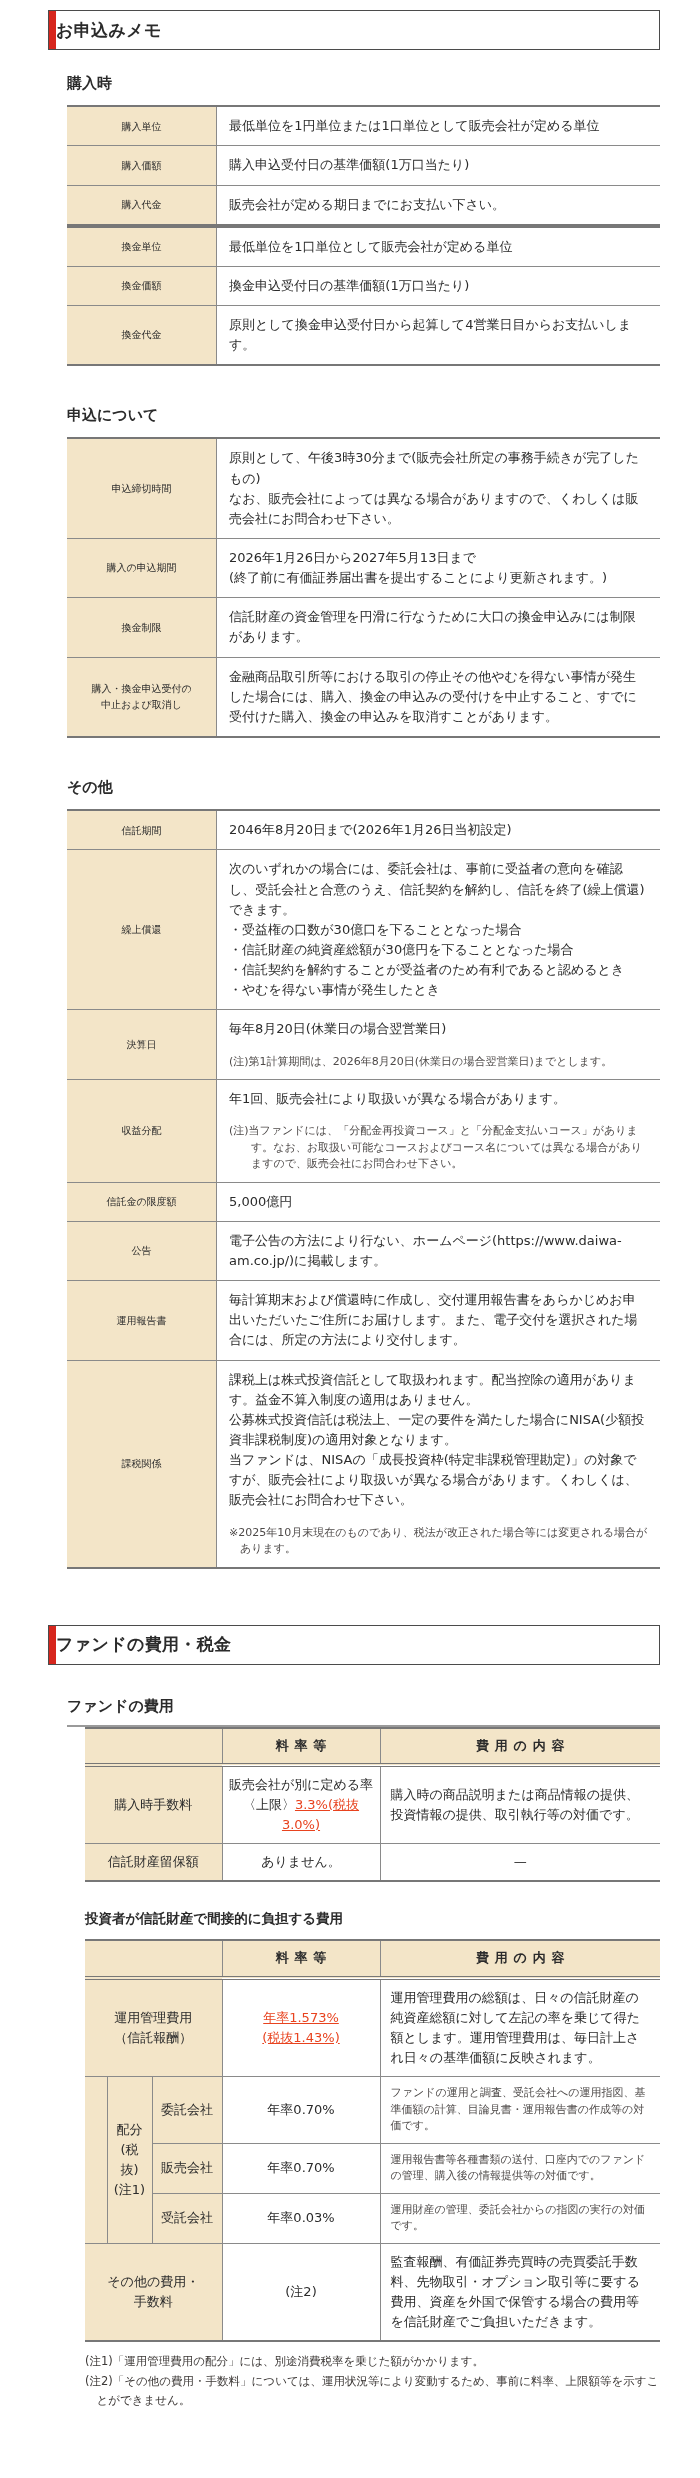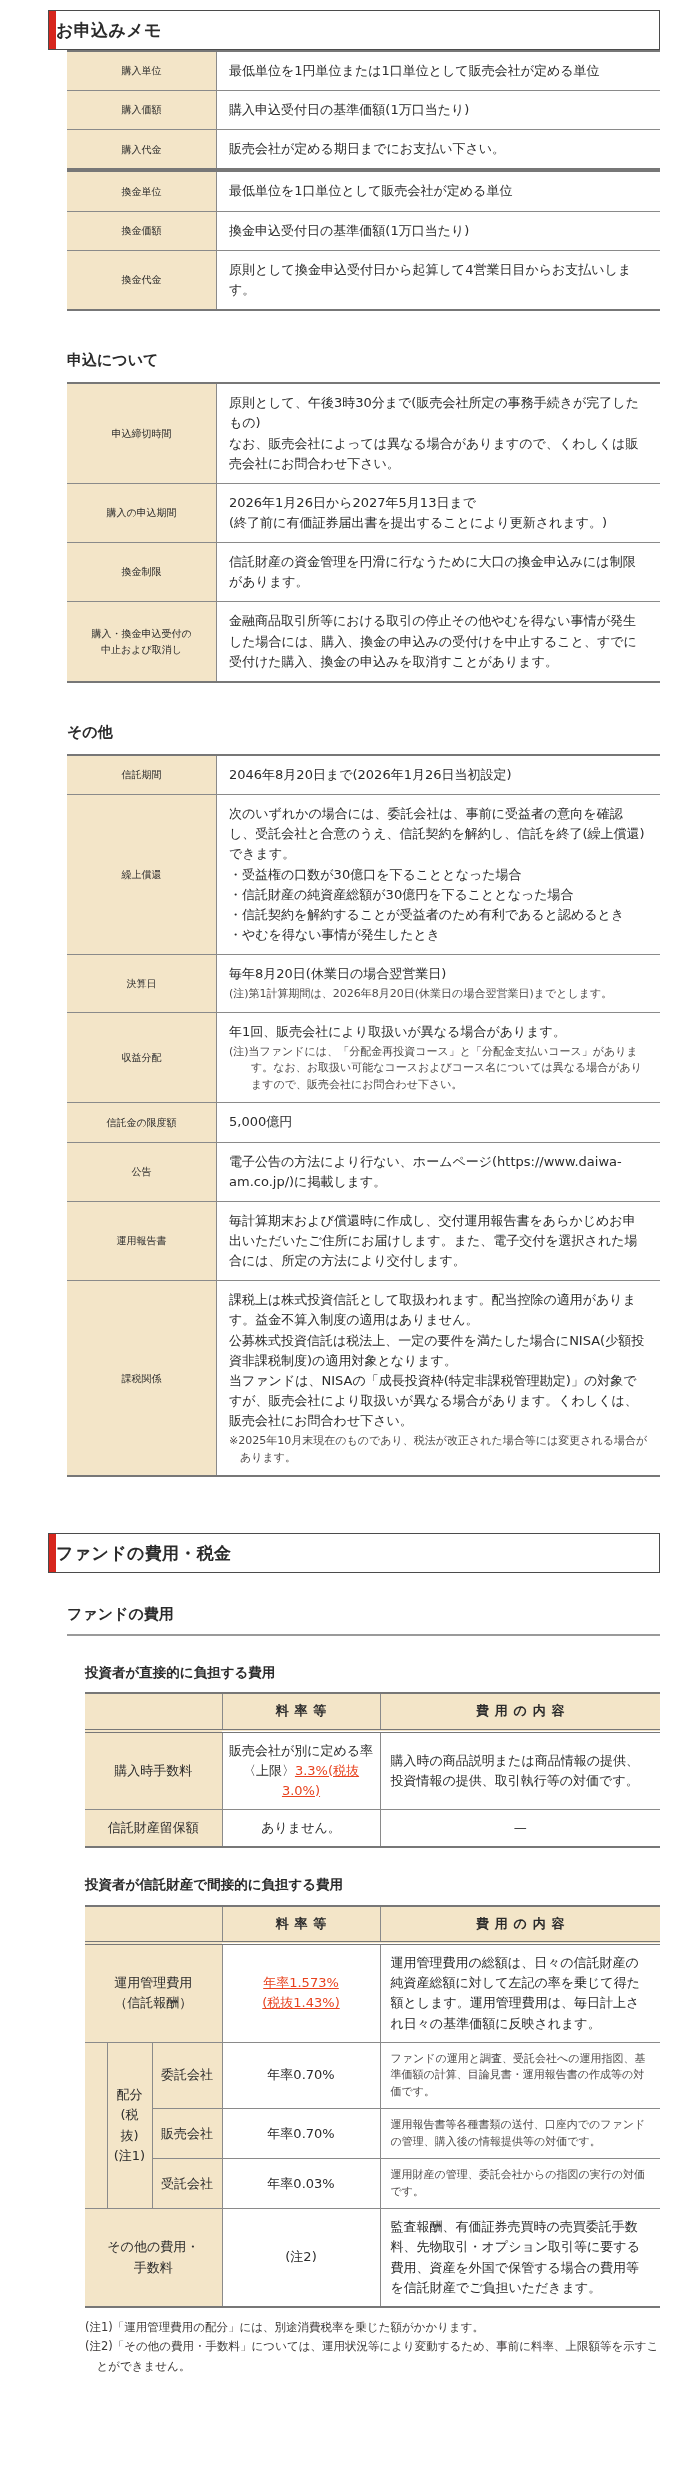--- a/index.html
+++ b/index.html
@@ -57,35 +57,36 @@
     border-bottom:4px double #777;
   }
   .grid td.lbl { background:#f3e5c8; text-align:center; vertical-align:middle; padding:8px 4px; }
   .grid td.rate { text-align:center; vertical-align:middle; padding:8px 6px; }
   .grid td.desc { padding:8px 10px; vertical-align:middle; }
   .grid td.ctr  { text-align:center; vertical-align:middle; }
   .small { font-size:11px; color:#4e4a49; line-height:1.5; }
   .red-u { color:#e8431f; text-decoration:underline;margin-top:32px; }
   .pre   { white-space:pre-line; }
 
-  .cell-note { font-size:11px; line-height:1.5; margin-top:2px; padding-left:2em; text-indent:-2em; color:#4e4a49; }
+  .cell-note { font-size:11px; line-height:1.5; margin-top:14px; padding-left:2em; text-indent:-2em; color:#4e4a49; }
 
   .notes { margin:10px 0 0 37px; width:578px; font-size:11.5px; line-height:1.7; color:#3c3836; }
   .note  { padding-left:1em; text-indent:-1em; }
 </style>
 </head>
 <body>
 
 <div class="page">
 
   <div class="section-header">
     <div class="red-bar"></div>
     <div class="section-title">お申込みメモ</div>
   </div>
 
+  <div class="sub-h first">購入時</div>
   <table class="memo-table">
     <tbody>
         <tr>
       <td class="lbl">購入単位</td>
       <td class="val"><span class="pre">最低単位を1円単位または1口単位として販売会社が定める単位</span></td>
     </tr>
     <tr>
       <td class="lbl">購入価額</td>
       <td class="val"><span class="pre">購入申込受付日の基準価額(1万口当たり)</span></td>
     </tr>
@@ -191,21 +192,20 @@
   </tbody>
     </table>
 
   <div class="section-header hdr2">
     <div class="red-bar"></div>
     <div class="section-title">ファンドの費用・税金</div>
   </div>
 
   <div class="rule-h">ファンドの費用</div>
 
-  <div class="subsub-h">投資者が直接的に負担する費用</div>
   <table class="grid">
     <colgroup>
         <col style="width:137px">
         <col style="width:158px">
         <col style="width:280px">
       </colgroup>
     <thead>
       <tr>
         <th></th>
         <th>料率等</th>

